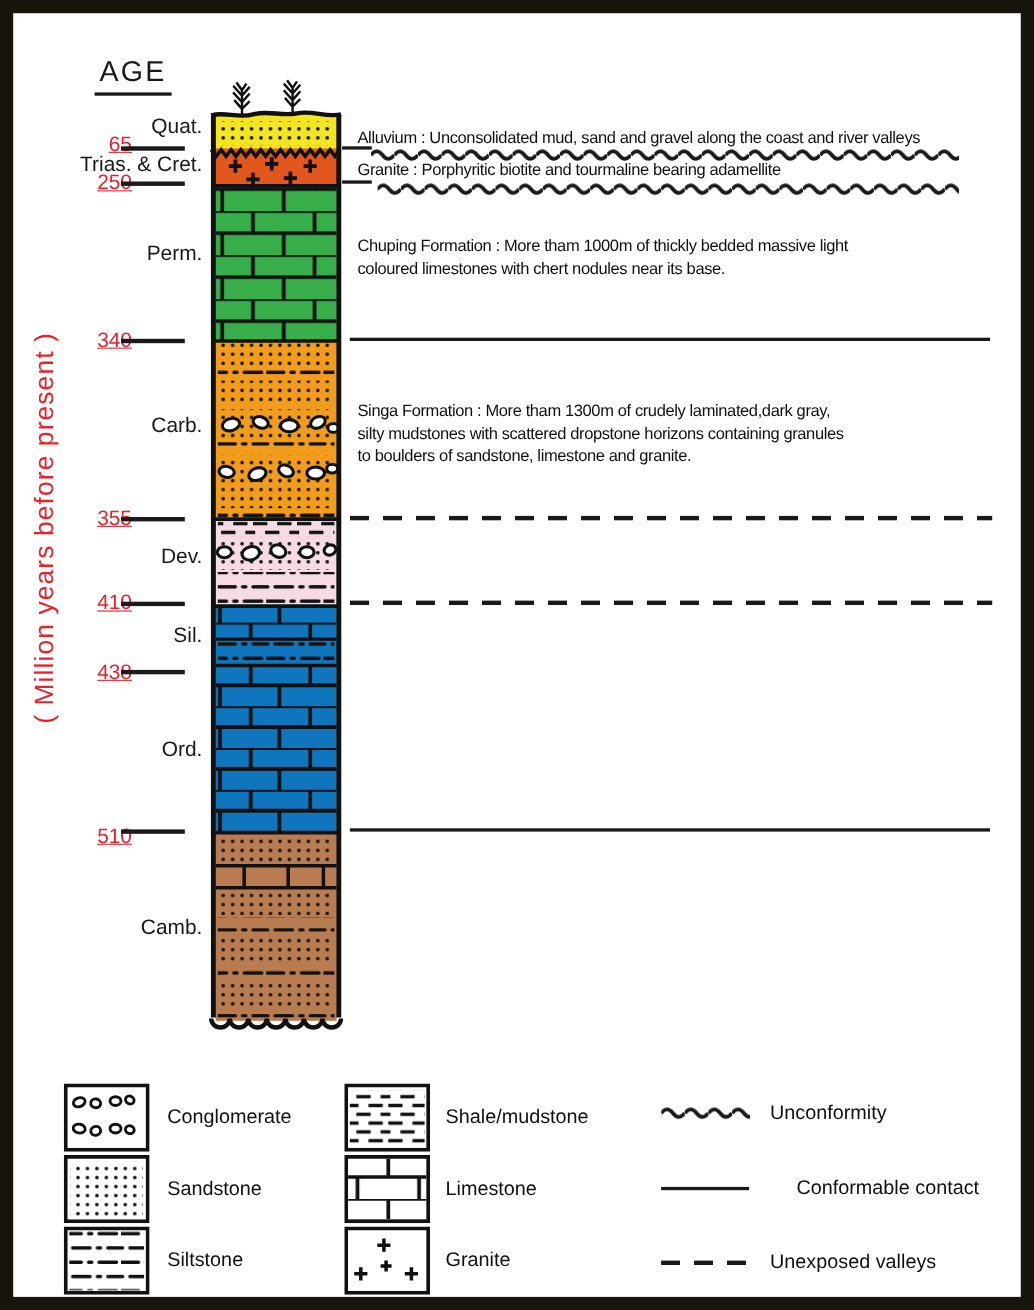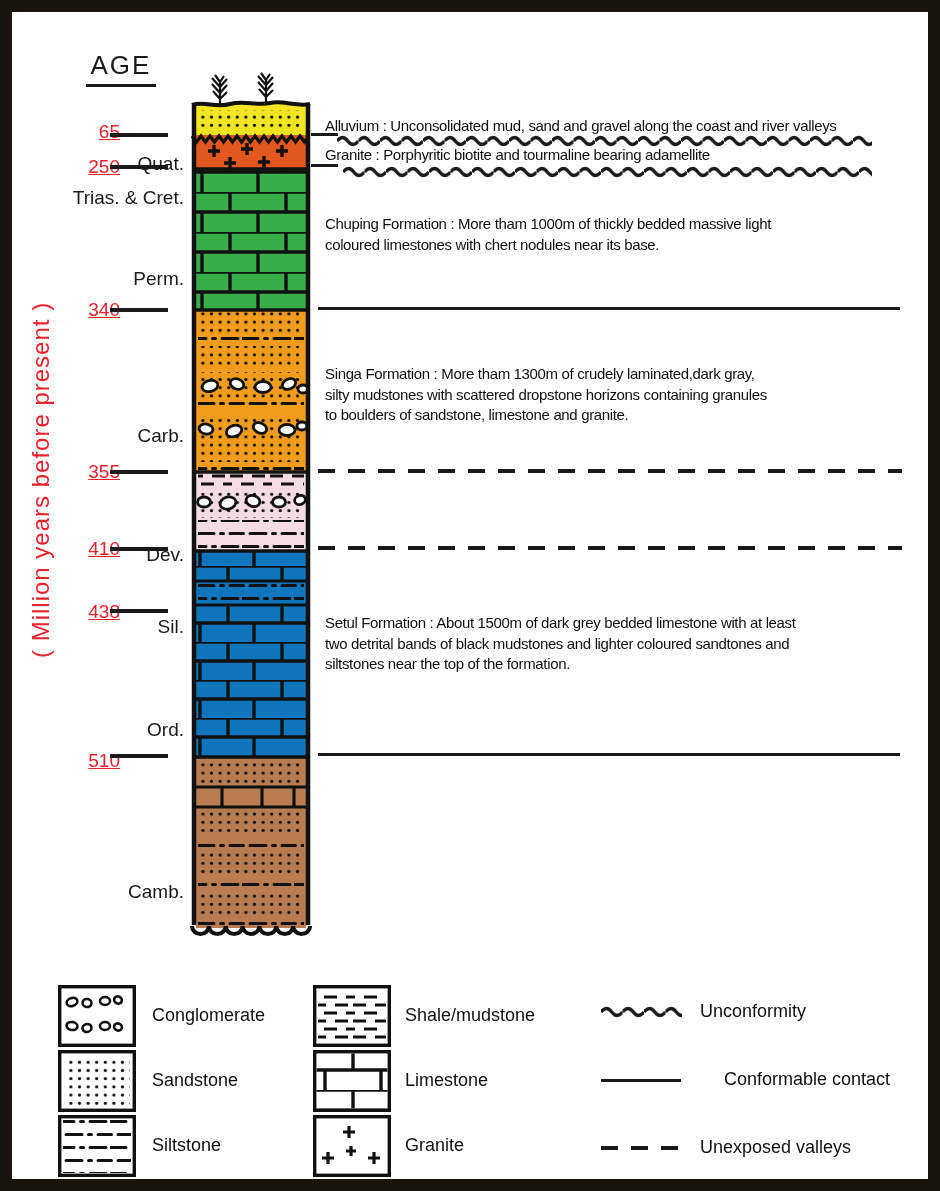--- a/index.html
+++ b/index.html
@@ -8,21 +8,21 @@
   .frame{position:absolute;inset:0;border:12px solid #18150e;pointer-events:none;z-index:60;}
   .age-header{position:absolute;left:88px;top:50px;width:66px;text-align:center;
         font-size:26px;letter-spacing:2px;color:#1a1a1a;}
   .age-underline{position:absolute;left:86px;top:84px;width:70px;height:3.4px;background:var(--ink);}
   .axis-label{position:absolute;left:24px;top:180px;height:600px;width:34px;
         display:flex;align-items:center;justify-content:center;
         writing-mode:vertical-rl;transform:rotate(180deg);
         font-size:24px;letter-spacing:1px;color:var(--red);white-space:nowrap;}
   .tick{position:absolute;left:110px;width:58px;height:4px;background:var(--ink);}
   .agenum{position:absolute;left:54px;width:66px;text-align:right;font-size:19px;color:var(--red);text-decoration:underline;}
-  .period{position:absolute;left:34px;width:150px;text-align:right;font-size:19px;color:var(--ink);margin-top:48px;}
+  .period{position:absolute;left:34px;width:150px;text-align:right;font-size:19px;color:var(--ink);}
   .desc{position:absolute;left:325px;width:562px;font-size:15px;line-height:20.5px;
         letter-spacing:-0.35px;white-space:pre-line;color:#101010;}
   .contact-solid{position:absolute;height:3.4px;background:var(--ink);}
   .contact-dashed{position:absolute;height:3.8px;
         background:repeating-linear-gradient(90deg,var(--ink) 0 17px,transparent 17px 30px);}
   .wavy{position:absolute;}
   .colsvg{position:absolute;left:190px;top:72px;}
   .legend-label{position:absolute;font-size:18px;color:#101010;}
   .swatch{position:absolute;}
 </style>
@@ -204,23 +204,20 @@
   <div class="contact-dashed" style="left:318px;top:546px;width:584px"></div>
   <div class="contact-solid" style="left:318px;top:753px;width:582px"></div>
 
   <div class="desc" style="top:145px">Granite : Porphyritic biotite and tourmaline bearing adamellite</div>
   <div class="desc" style="top:116px">Alluvium : Unconsolidated mud, sand and gravel along the coast and river valleys</div>
   <div class="desc" style="top:214px">Chuping Formation : More tham 1000m of thickly bedded massive light
 coloured limestones with chert nodules near its base.</div>
   <div class="desc" style="top:364px">Singa Formation : More tham 1300m of crudely laminated,dark gray,
 silty mudstones with scattered dropstone horizons containing granules
 to boulders of sandstone, limestone and granite.</div>
-  <div class="desc" style="top:613px">Setul Formation : About 1500m of dark grey bedded limestone with at least
-two detrital bands of black mudstones and lighter coloured sandtones and
-siltstones near the top of the formation.</div>
 
   <svg class="swatch" style="left:58px;top:985px" width="78" height="62">
     <rect x="1.7" y="1.7" width="74.6" height="58.6" fill="#fff" stroke="#111" stroke-width="3.4"></rect>
     <g fill="#fff" stroke="#111" stroke-width="2.6">
       <ellipse cx="14" cy="17" rx="5.5" ry="4" transform="rotate(-20 14 17)"></ellipse>
       <ellipse cx="29" cy="18" rx="4.5" ry="4" transform="rotate(10 29 18)"></ellipse>
       <ellipse cx="47" cy="16" rx="5" ry="4"></ellipse>
       <ellipse cx="60" cy="15" rx="4" ry="3.5" transform="rotate(30 60 15)"></ellipse>
       <ellipse cx="14" cy="41" rx="5.5" ry="4" transform="rotate(10 14 41)"></ellipse>
       <ellipse cx="29" cy="43" rx="4.5" ry="4" transform="rotate(-15 29 43)"></ellipse>

